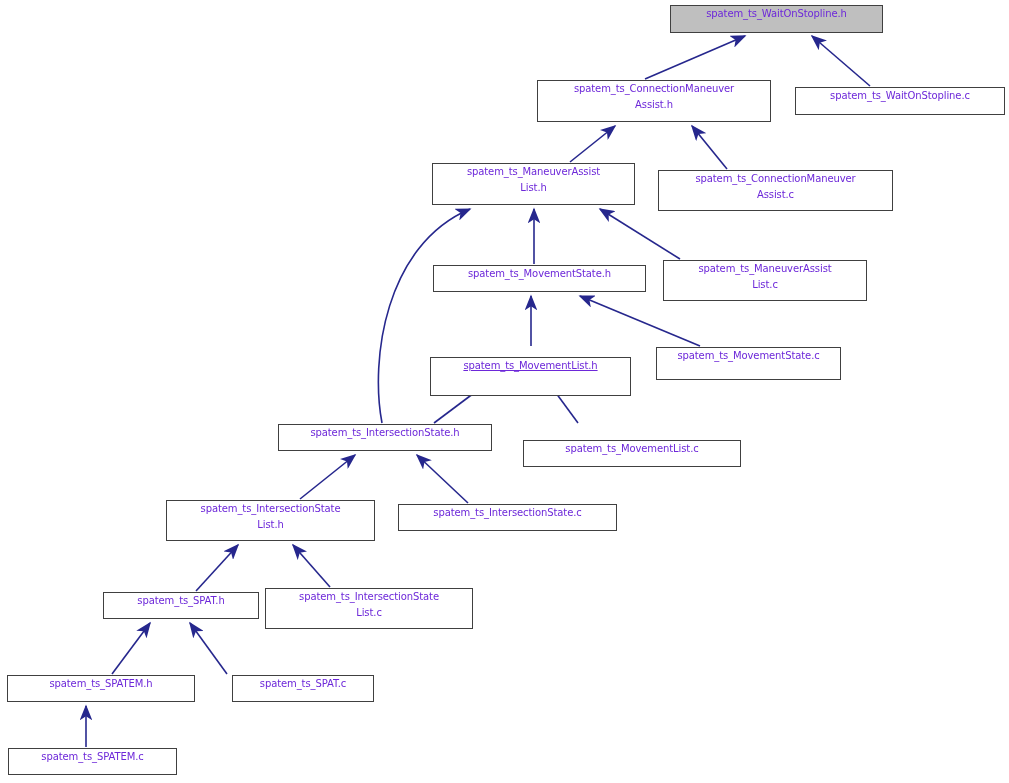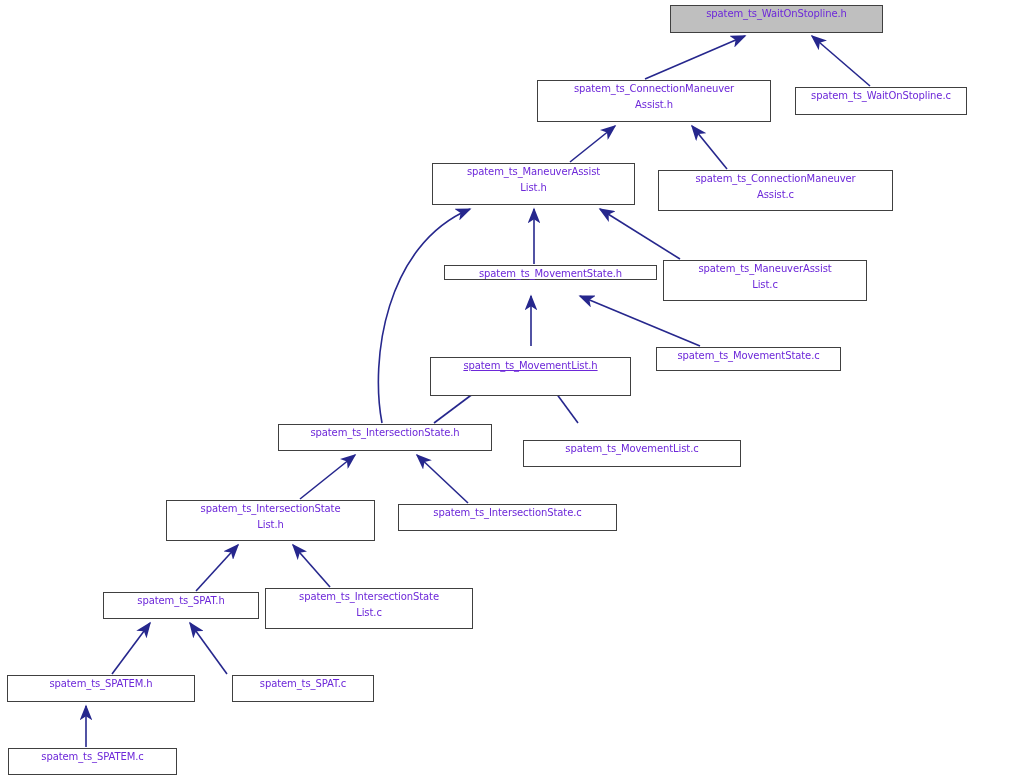--- a/index.html
+++ b/index.html
@@ -76,30 +76,30 @@
         <path d="M 330,587 L 293,545" fill="none" stroke="#26278d" stroke-width="1.6" marker-end="url(#arrowhead)"></path>
         <path d="M 112,674 L 150,623" fill="none" stroke="#26278d" stroke-width="1.6" marker-end="url(#arrowhead)"></path>
         <path d="M 227,674 L 190,623" fill="none" stroke="#26278d" stroke-width="1.6" marker-end="url(#arrowhead)"></path>
         <path d="M 86,747 L 86,706" fill="none" stroke="#26278d" stroke-width="1.6" marker-end="url(#arrowhead)"></path>
       </g>
   </svg>
   <div id="nodes-group">
       <div class="gnode highlight" style="left: 670px; top: 5px; width: 213px; height: 28px;"><span class="nlabel">spatem_ts_WaitOnStopline.h</span></div>
       <div class="gnode" style="left: 537px; top: 80px; width: 234px; height: 42px;"><span class="nlabel">spatem_ts_ConnectionManeuver
 Assist.h</span></div>
-      <div class="gnode" style="left: 795px; top: 87px; width: 172px; height: 28px;"><span class="nlabel">spatem_ts_WaitOnStopline.c</span></div>
+      <div class="gnode" style="left: 795px; top: 87px; width: 210px; height: 28px;"><span class="nlabel">spatem_ts_WaitOnStopline.c</span></div>
       <div class="gnode" style="left: 432px; top: 163px; width: 203px; height: 42px;"><span class="nlabel">spatem_ts_ManeuverAssist
 List.h</span></div>
       <div class="gnode" style="left: 658px; top: 170px; width: 235px; height: 41px;"><span class="nlabel">spatem_ts_ConnectionManeuver
 Assist.c</span></div>
-      <div class="gnode" style="left: 444px; top: 265px; width: 213px; height: 15px;"><span class="nlabel">spatem_ts_MovementState.h</span></div>
+      <div class="gnode" style="left: 433px; top: 265px; width: 213px; height: 27px;"><span class="nlabel">spatem_ts_MovementState.h</span></div>
       <div class="gnode" style="left: 663px; top: 260px; width: 204px; height: 41px;"><span class="nlabel">spatem_ts_ManeuverAssist
 List.c</span></div>
       <div class="gnode" style="left: 430px; top: 357px; width: 201px; height: 39px; text-decoration: underline;"><span class="nlabel">spatem_ts_MovementList.h</span></div>
-      <div class="gnode" style="left: 656px; top: 347px; width: 185px; height: 24px;"><span class="nlabel">spatem_ts_MovementState.c</span></div>
+      <div class="gnode" style="left: 656px; top: 347px; width: 185px; height: 33px;"><span class="nlabel">spatem_ts_MovementState.c</span></div>
       <div class="gnode" style="left: 278px; top: 424px; width: 214px; height: 27px;"><span class="nlabel">spatem_ts_IntersectionState.h</span></div>
       <div class="gnode" style="left: 523px; top: 440px; width: 218px; height: 27px;"><span class="nlabel">spatem_ts_MovementList.c</span></div>
       <div class="gnode" style="left: 166px; top: 500px; width: 209px; height: 41px;"><span class="nlabel">spatem_ts_IntersectionState
 List.h</span></div>
       <div class="gnode" style="left: 398px; top: 504px; width: 219px; height: 27px;"><span class="nlabel">spatem_ts_IntersectionState.c</span></div>
       <div class="gnode" style="left: 103px; top: 592px; width: 156px; height: 27px;"><span class="nlabel">spatem_ts_SPAT.h</span></div>
       <div class="gnode" style="left: 265px; top: 588px; width: 208px; height: 41px;"><span class="nlabel">spatem_ts_IntersectionState
 List.c</span></div>
       <div class="gnode" style="left: 7px; top: 675px; width: 188px; height: 27px;"><span class="nlabel">spatem_ts_SPATEM.h</span></div>
       <div class="gnode" style="left: 188px; top: 675px; width: 142px; height: 27px; margin-left: 44px;"><span class="nlabel">spatem_ts_SPAT.c</span></div>

